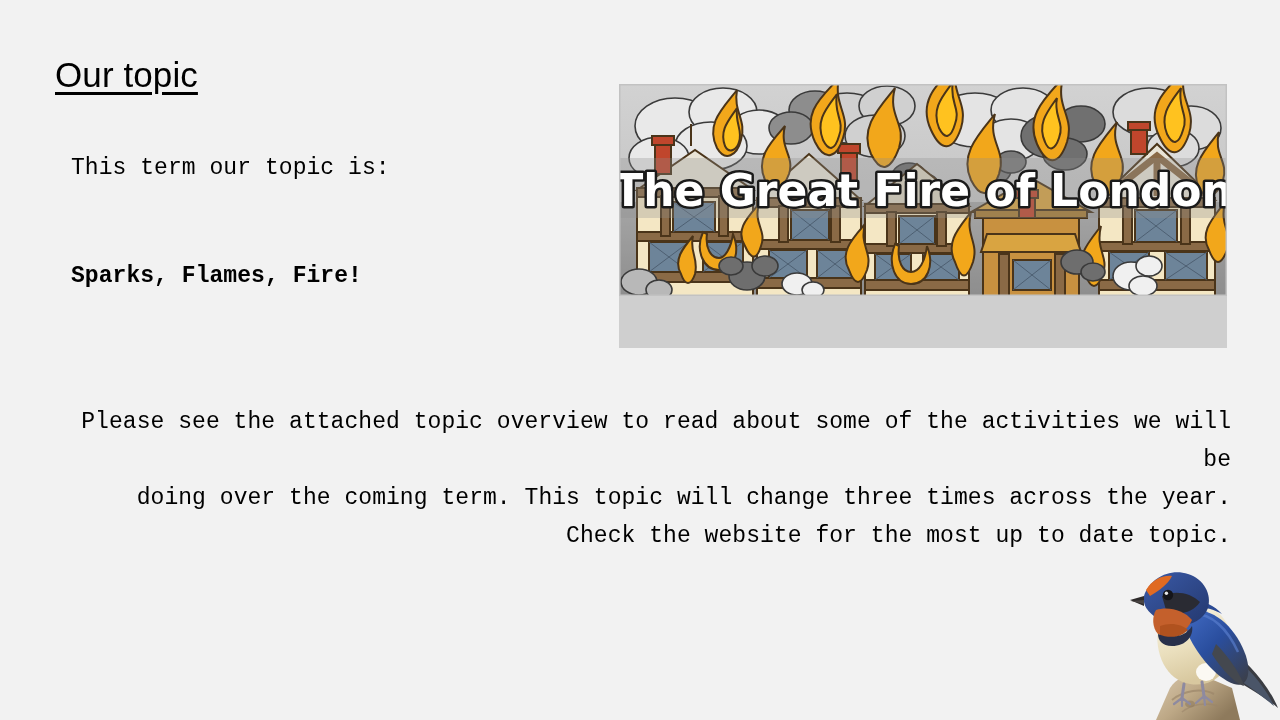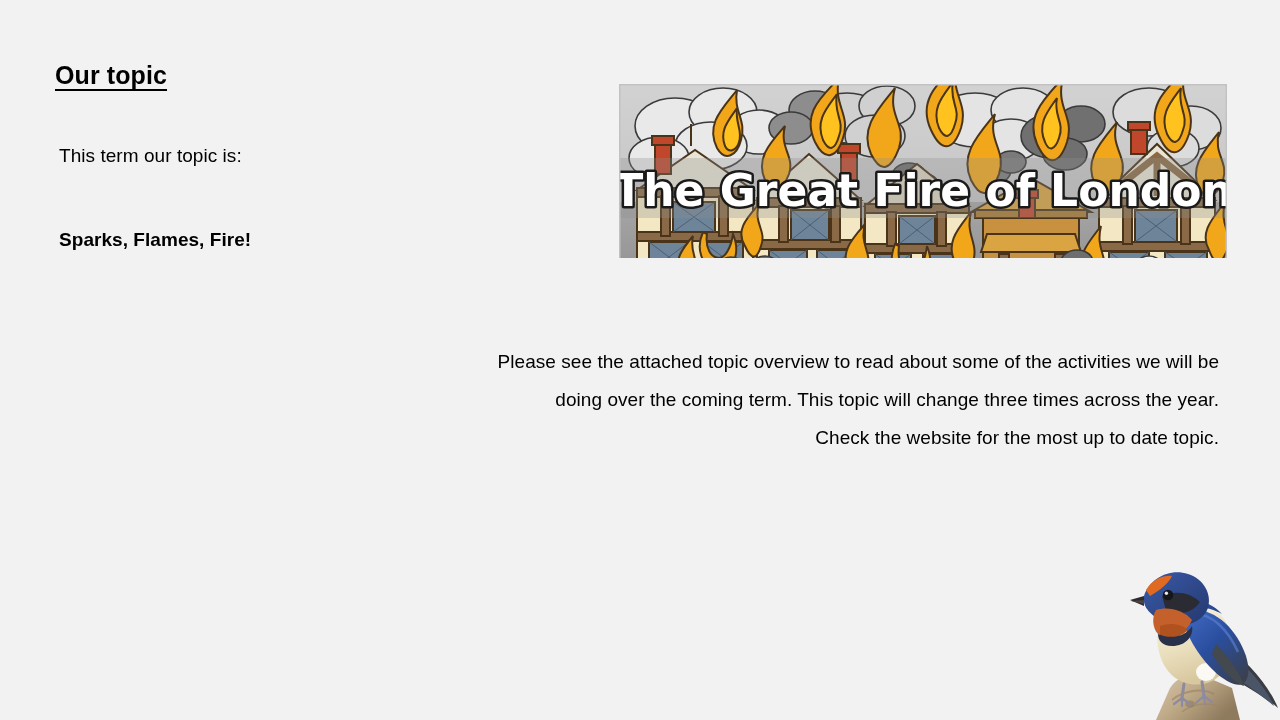--- a/index.html
+++ b/index.html
@@ -24,54 +24,55 @@
 
   
   .text-col {
     position: absolute;
     left: 55px;
     top: 56px;
     width: 1150px;
   }
 
   .page-title {
-    font-size: 25px;
+    font-size: 35px;
     line-height: 38px;
-    font-weight: 700;
+    font-weight: 400;
     text-decoration: underline;
     text-underline-offset: 5px;
     display: inline-block;
     margin: 0;
     letter-spacing: 0.1px;
   }
 
   .para {
-    font-size: 19px;
+    font-size: 23px;
     line-height: 38px;
     font-weight: 400;
-    margin: 4px;
+    margin: 16px;
     letter-spacing: 0.05px;
     white-space: pre-wrap;
+    font-family: Liberation Mono, monospace;
   }
 
   .para.bold { font-weight: 700; }
 
   .spacer-lg { height: 39px; }
   .spacer-md { height: 38px; }
 
   .narrow-block { width: 600px; }
   .wide-block { width: 1160px; text-align: right; }
 
   
   .banner {
     position: absolute;
     left: 619px;
     top: 84px;
     width: 608px;
-    height: 174px;
+    height: 264px;
     overflow: hidden;
     background: #cfcfcf;
   }
   .banner svg { display: block; width: 608px; height: 212px; }
 
   
   .bird {
     position: absolute;
     left: 1128px;
     top: 548px;

